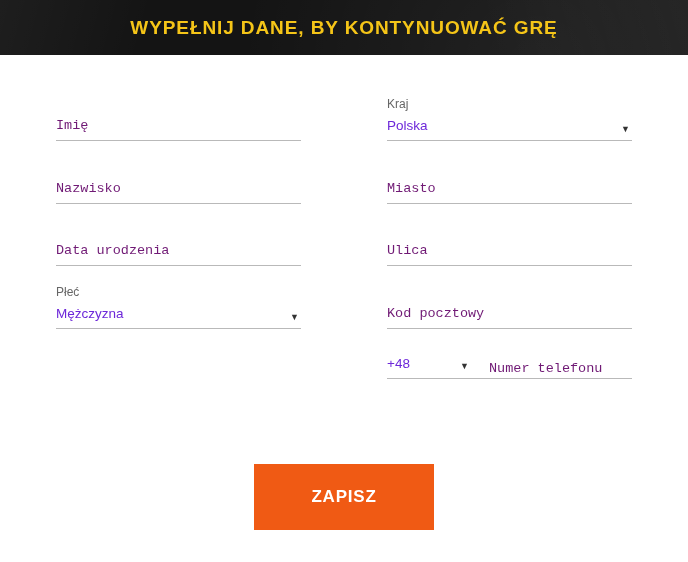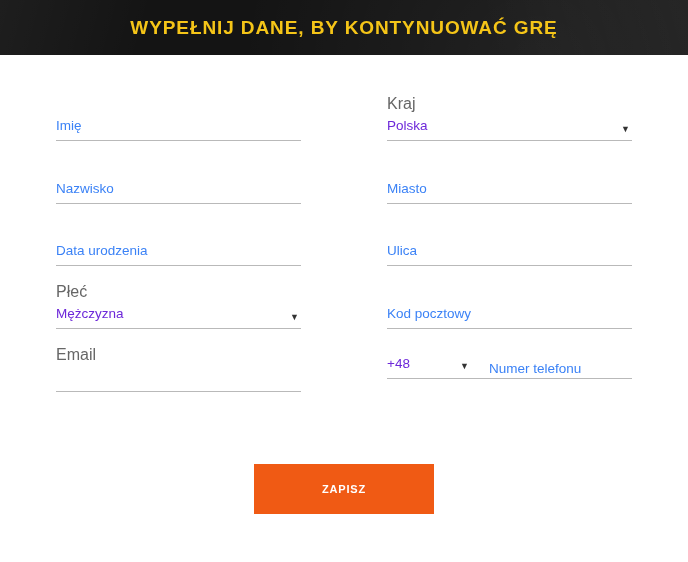--- a/index.html
+++ b/index.html
@@ -61,42 +61,43 @@
   .col-left  { left: 56px; }
   .col-right { left: 387px; }
 
   .row1 { top: 43px; }
   .row2 { top: 106px; }
   .row3 { top: 168px; }
   .row4 { top: 231px; }
   .row5 { top: 294px; }
 
   .mini-label {
-    font-size: 16px;
+    font-size: 12px;
     color: #666666;
     line-height: 12px;
     height: 12px;
     margin-bottom: 2px;
     white-space: nowrap;
   }
   .mini-label.empty { visibility: hidden; }
 
   .control {
     position: relative;
     height: 28px;
     border-bottom: 1px solid #b9b9b9;
     display: flex;
     align-items: center;
   }
 
   .placeholder {
     font-size: 13.5px;
-    color: #3b82f6;
+    color: #701a75;
     line-height: 18px;
     white-space: nowrap;
+    font-family: Liberation Mono, monospace;
   }
   .value {
     font-size: 13.5px;
     color: #6d28d9;
     line-height: 18px;
     white-space: nowrap;
   }
   .caret {
     position: absolute;
     right: 2px;
@@ -141,26 +142,26 @@
   .submit-wrap {
     position: absolute;
     top: 464px;
     left: 0;
     width: 688px;
     display: flex;
     justify-content: center;
   }
   .submit-btn {
     width: 180px;
-    height: 50px;
+    height: 66px;
     background: #f05a14;
     border: none;
     color: #ffffff;
     font-family: "Liberation Sans", sans-serif;
-    font-size: 11px;
+    font-size: 17px;
     font-weight: bold;
     letter-spacing: 0.8px;
     text-transform: uppercase;
     cursor: pointer;
   }
 </style>
 </head>
 <body>
 
 <div class="page">
@@ -193,26 +194,20 @@
     </div>
 
     <div class="field col-left row4">
       <div class="mini-label">Płeć</div>
       <div class="control">
         <span class="value">Mężczyzna</span>
         <span class="caret">▼</span>
       </div>
     </div>
 
-    <div class="field col-left row5">
-      <div class="mini-label">Email</div>
-      <div class="control">
-        <span class="value"></span>
-      </div>
-    </div>
 
     <div class="field col-right row1">
       <div class="mini-label">Kraj</div>
       <div class="control">
         <span class="value">Polska</span>
         <span class="caret">▼</span>
       </div>
     </div>
 
     <div class="field col-right row2">

